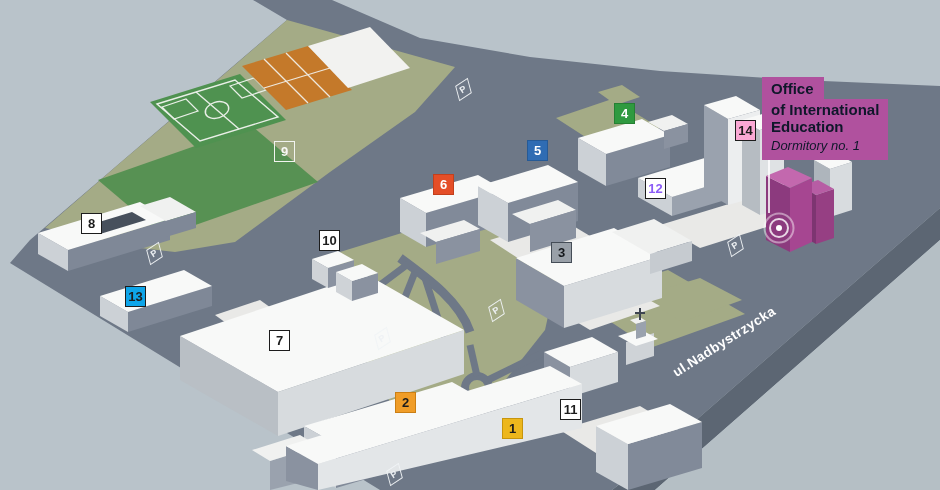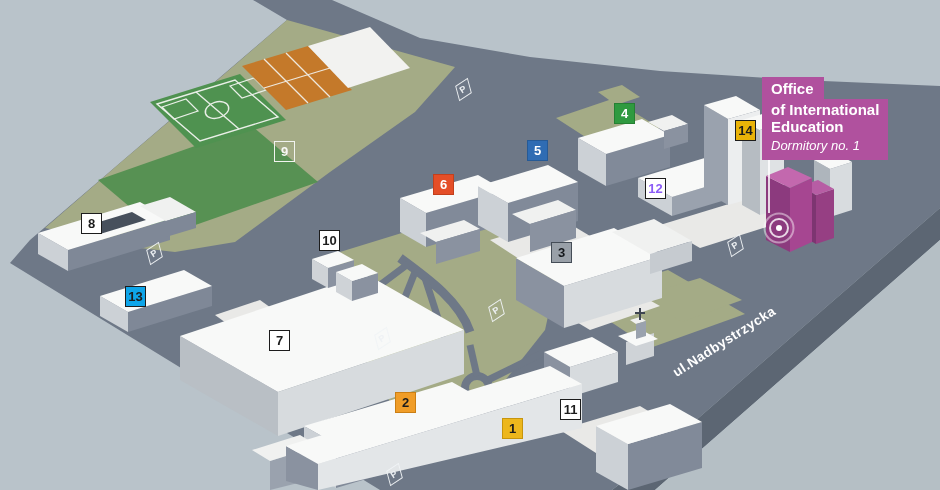--- a/index.html
+++ b/index.html
@@ -24,21 +24,21 @@
     border:1.2px solid rgba(240,243,246,.95);box-sizing:border-box;
     transform:rotate(-33deg) skewX(-18deg);
     display:flex;align-items:center;justify-content:center;
   }
   .pmark span{
     transform:skewX(18deg);
     font-weight:700;font-size:9px;color:#eef1f4;line-height:1;
   }
 
   
-  .office-label{position:absolute;left:762px;top:77px;color:#ffffff;cursor:pointer;}
+  .office-label{position:absolute;left:762px;top:77px;color:#0f172a;cursor:pointer;}
   .ol-line1{
     display:inline-block;background:#b0519e;
     font-weight:700;font-size:15px;line-height:17px;
     padding:3px 10px 2px 9px;
   }
   .ol-rest{background:#b0519e;padding:2px 9px 6px 9px;}
   .ol-rest .b{font-weight:700;font-size:15px;line-height:17px;}
   .ol-dorm{font-weight:400;font-size:13px;line-height:16px;margin-top:3px;font-style:italic;}
 
   .leader-line{
@@ -265,21 +265,21 @@
       <div class="marker" style="left: 625px; top: 114px; background: rgb(47, 154, 64); border-color: rgb(37, 128, 51); color: rgb(255, 255, 255);">4</div>
       <div class="marker" style="left: 538px; top: 151px; background: rgb(47, 108, 179); border-color: rgb(38, 90, 150); color: rgb(255, 255, 255);">5</div>
       <div class="marker" style="left: 444px; top: 185px; background: rgb(228, 78, 39); border-color: rgb(194, 63, 28); color: rgb(255, 255, 255);">6</div>
       <div class="marker" style="left: 280px; top: 341px; background: rgb(255, 255, 255); border-color: rgb(28, 28, 28); color: rgb(28, 28, 28);">7</div>
       <div class="marker" style="left: 92px; top: 224px; background: rgb(255, 255, 255); border-color: rgb(28, 28, 28); color: rgb(28, 28, 28);">8</div>
       <div class="marker" style="left: 285px; top: 152px; background: transparent; border-color: rgb(242, 244, 240); color: rgb(247, 248, 245);">9</div>
       <div class="marker" style="left: 330px; top: 241px; background: rgb(255, 255, 255); border-color: rgb(28, 28, 28); color: rgb(28, 28, 28);">10</div>
       <div class="marker" style="left: 571px; top: 351px; background: rgb(255, 255, 255); border-color: rgb(28, 28, 28); color: rgb(28, 28, 28); margin-top: 48px;">11</div>
       <div class="marker" style="left: 656px; top: 189px; background: rgb(255, 255, 255); border-color: rgb(28, 28, 28); color: #8b5cf6;">12</div>
       <div class="marker" style="left: 136px; top: 297px; background: #0ea5e9; border-color: rgb(28, 28, 28); color: rgb(28, 28, 28);">13</div>
-      <div class="marker" style="left: 746px; top: 131px; background: #eab308; border-color: rgb(28, 28, 28); color: rgb(28, 28, 28);">14</div>
+      <div class="marker" style="left: 746px; top: 131px; background: #f9a8d4; border-color: rgb(28, 28, 28); color: rgb(28, 28, 28);">14</div>
       <div class="pmark" style="left: 464px; top: 90px;">
         <span>P</span>
       </div>
       <div class="pmark" style="left: 736px; top: 246px;">
         <span>P</span>
       </div>
       <div class="pmark" style="left: 497px; top: 311px;">
         <span>P</span>
       </div>
       <div class="pmark" style="left: 155px; top: 254px;">

